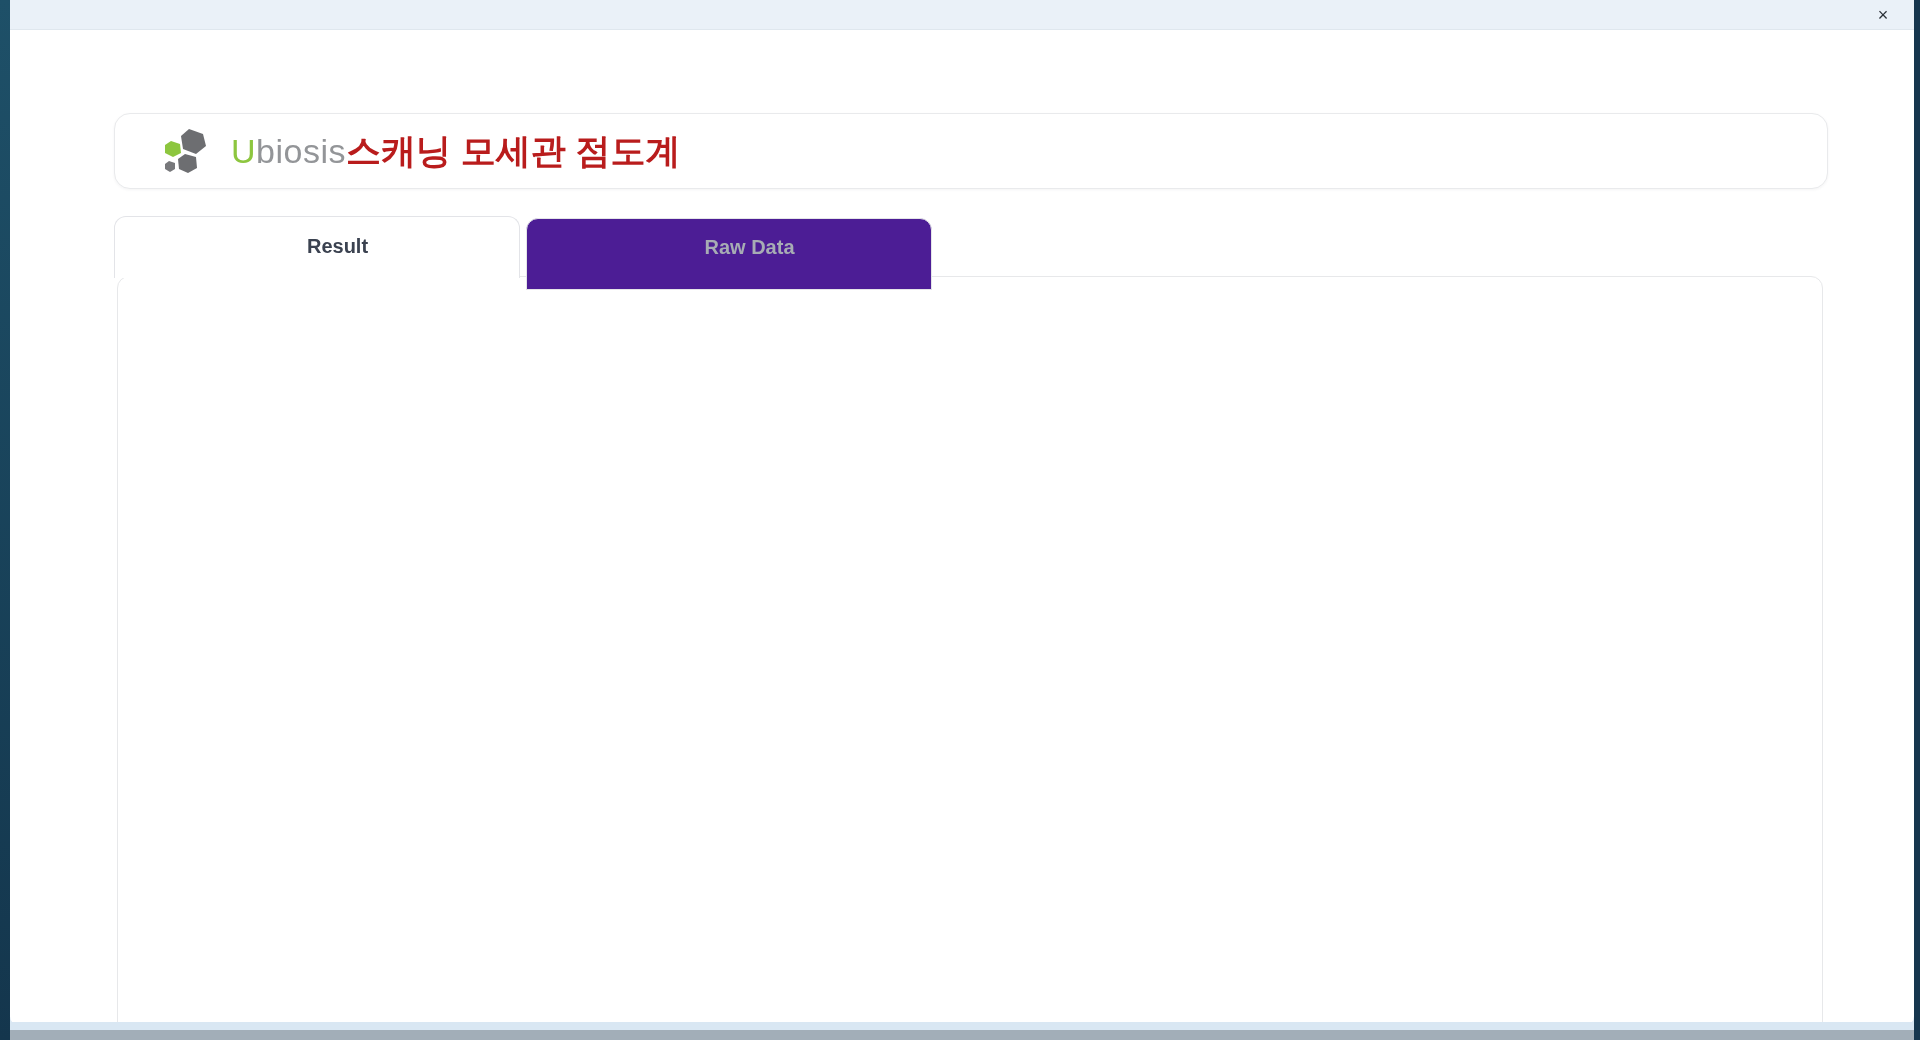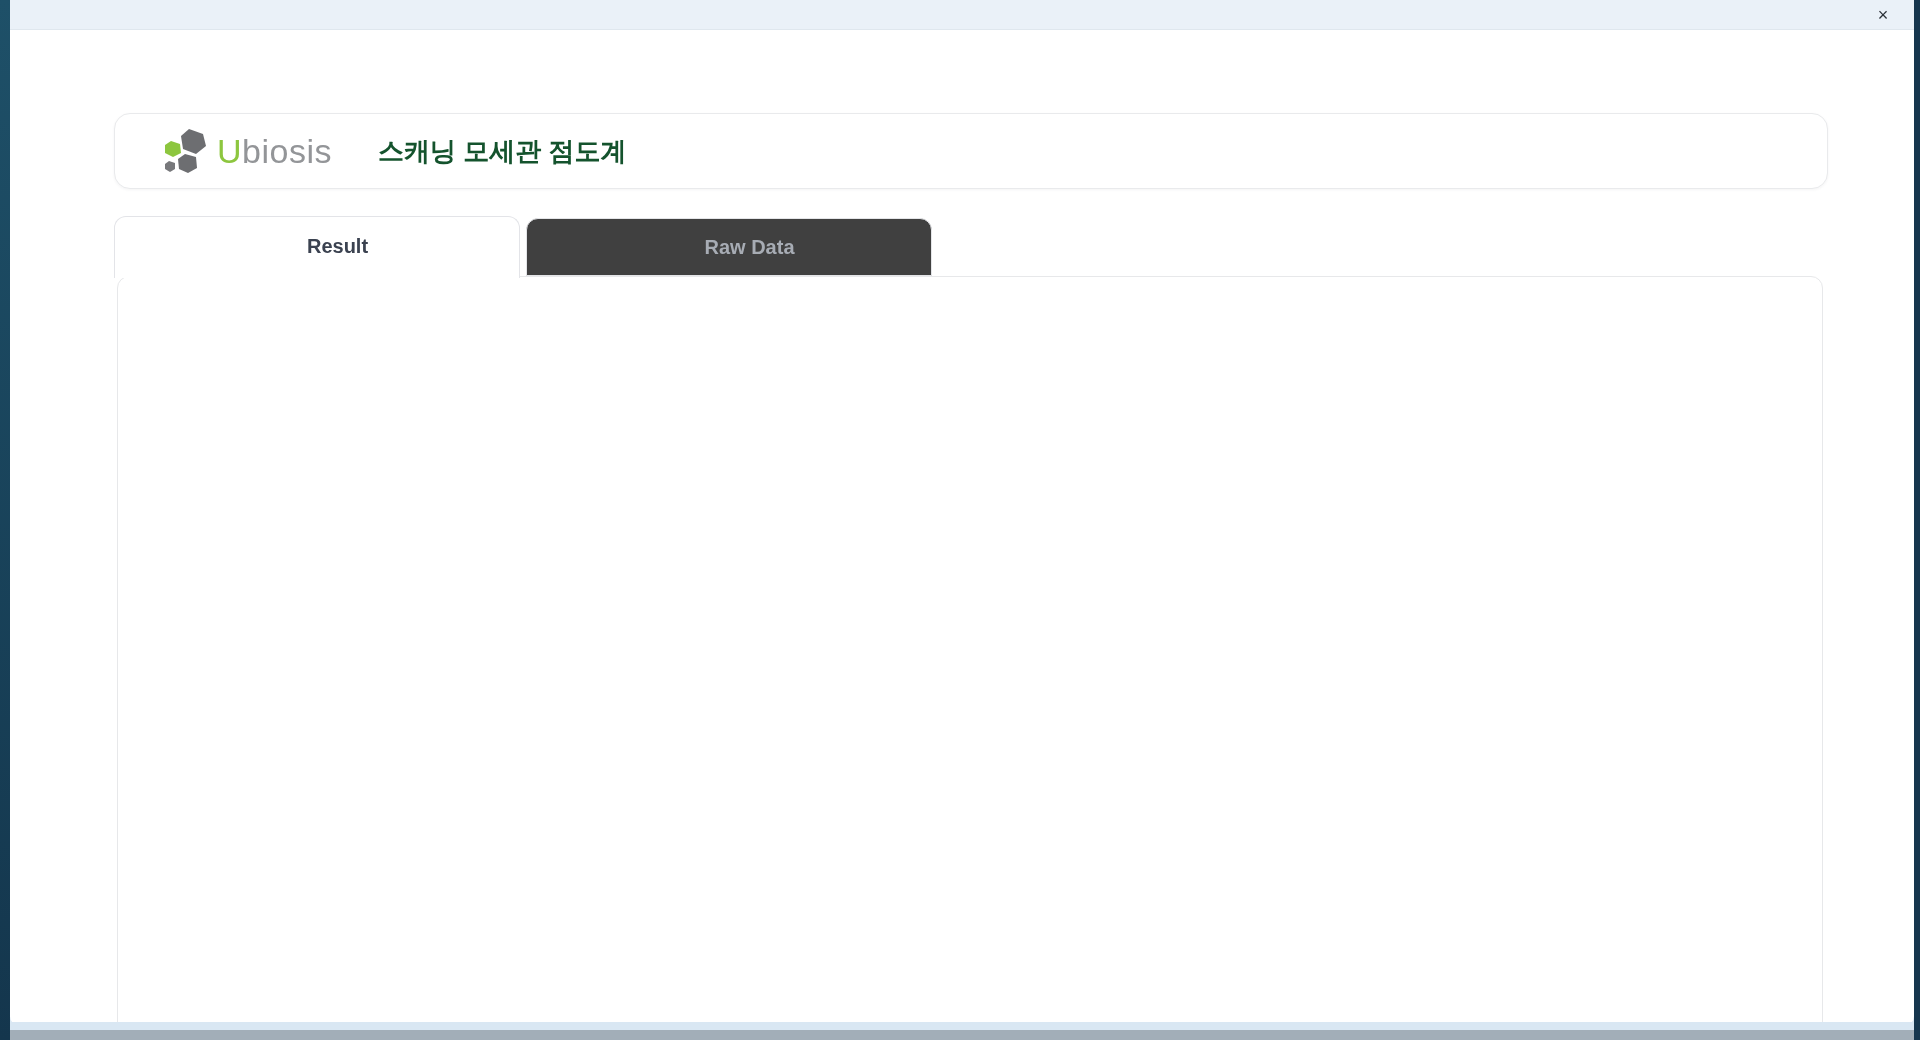--- a/index.html
+++ b/index.html
@@ -13,30 +13,30 @@
   .close-btn   { position:absolute; right:18px; top:4px; width:26px; height:22px; text-align:center; font-size:18px; line-height:22px; color:#2b3138; cursor:pointer; }
   .window      { position:absolute; left:10px; top:30px; width:1904px; height:996px; background:#ffffff; border-radius:0 0 10px 10px; }
   .bottom-blue { position:absolute; left:0; top:1022px; width:1920px; height:10px; background:#d9e7f3; z-index:45; }
   .bottom-gray { position:absolute; left:0; top:1030px; width:1920px; height:10px; background:#a2aeb8; z-index:46; }
 
   
   .header-card { position:absolute; left:104px; top:83px; width:1714px; height:76px; background:#fff;
                  border:1px solid #e9eaec; border-radius:16px; box-shadow:0 1px 3px rgba(30,40,60,.05);
                  display:flex; align-items:center; z-index:5; }
   .brand       { display:flex; align-items:center; margin-left:44px; }
-  .brand-text  { font-size:34px; font-weight:500; letter-spacing:.5px; margin-left:6px; }
+  .brand-text  { font-size:34px; font-weight:500; letter-spacing:.5px; margin-left:20px; }
   .brand-u     { color:#8dc63f; }
   .brand-rest  { color:#939598; }
-  .app-title   { margin-left:46px; font-size:26px; font-weight:bold; color:#14532d; }
+  .app-title   { font-size:35px; font-weight:bold; color:#b91c1c; }
 
   
   .tab { position:absolute; text-align:center; font-weight:bold; font-size:20px; cursor:pointer; z-index:6;padding-left:41px; }
   .tab-result  { left:104px; top:186px; width:406px; height:62px; line-height:58px; background:#fff;
                  border:1px solid #e3e4e8; border-bottom:none; border-radius:12px 12px 0 0; color:#3b4250; }
-  .tab-raw     { left:516px; top:188px; width:406px; height:58px; line-height:56px; background:#404040;
+  .tab-raw     { left:516px; top:188px; width:406px; height:72px; line-height:56px; background:#4c1d95;
                  border:1px solid #e4e5e8; border-radius:12px 12px 0 0; color:#a7acb4; }
 
   
   .outer-card  { position:absolute; left:107px; top:246px; width:1706px; height:786px; background:#fff;
                  border:1px solid #e7e8ea; border-radius:12px; z-index:4; }
 
   .card { position:absolute; background:#fff; border:1px solid #ebecee; border-radius:14px;
           box-shadow:0 1px 4px rgba(30,40,60,.05); }
   .card-title-row { display:flex; align-items:center; gap:10px; padding:18px 0 0 25px; }
   .card-title { font-size:20px; font-weight:bold; color:#4b525b; }

